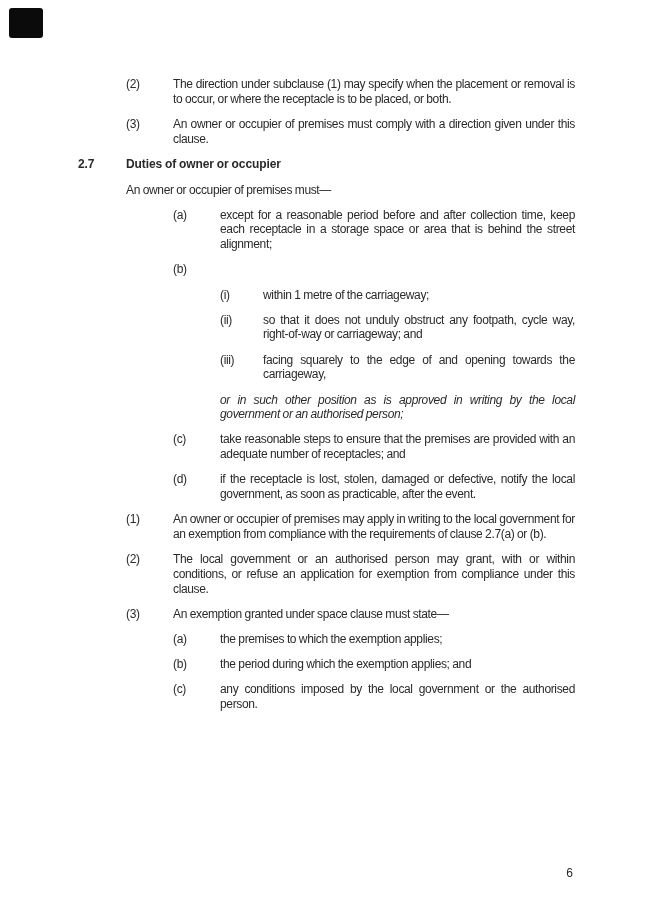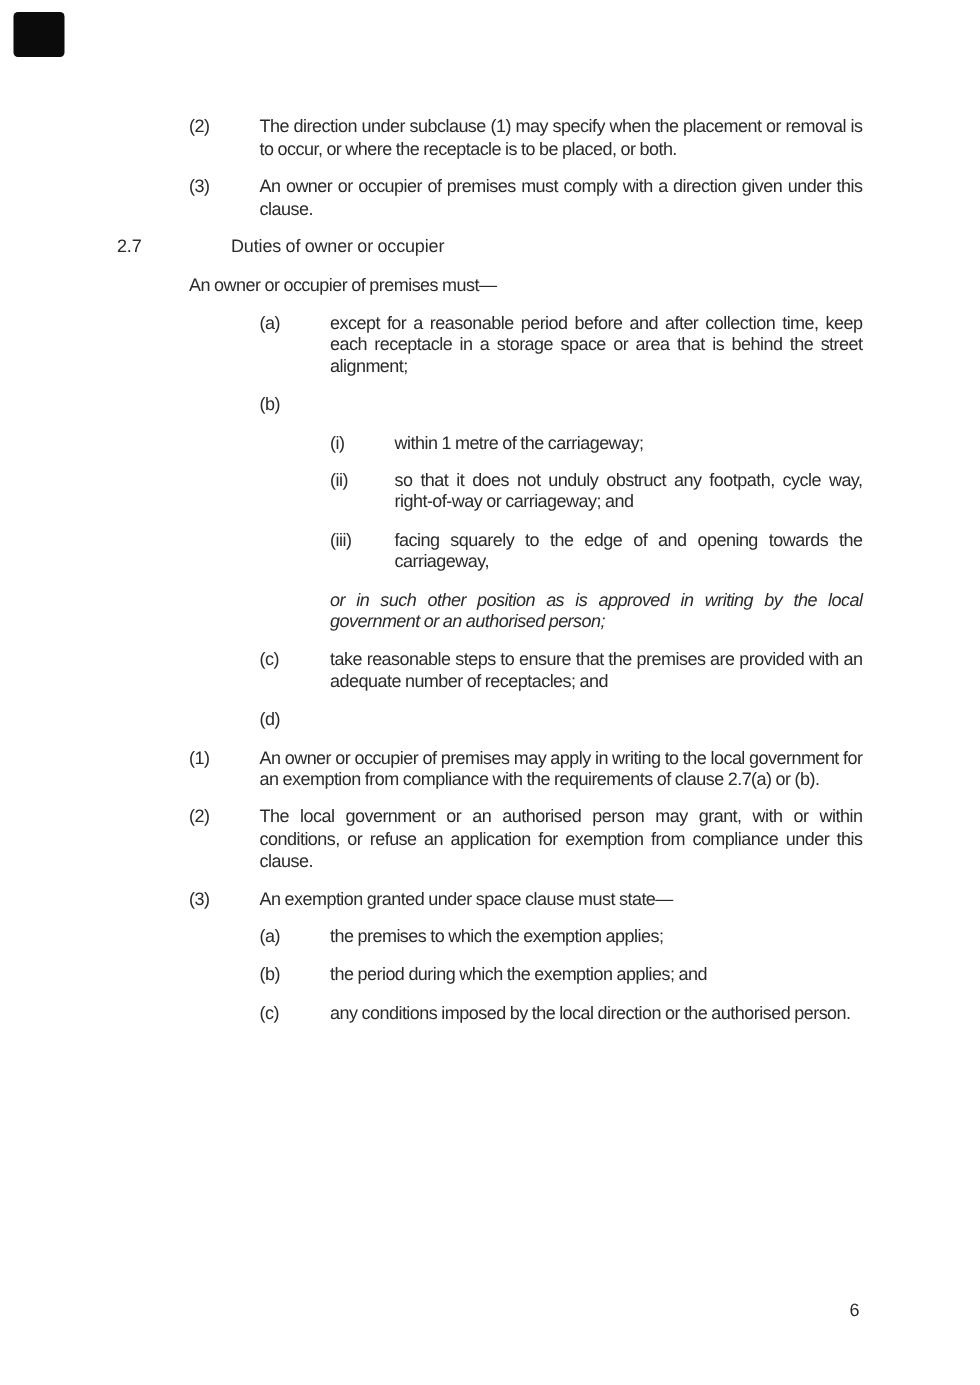--- a/index.html
+++ b/index.html
@@ -40,25 +40,24 @@
     margin-bottom: 10.5px;
   }
   .marker {
     flex: none;
   }
   .txt {
     flex: 1;
     text-align: justify;
   }
   .heading {
-    font-weight: normal;
+    font-weight: bold;
     letter-spacing: -0.1px;
     margin-top: 2px;
     margin-bottom: 11px;
-    gap: 28px;
   }
   .heading .marker { width: 48px; }
   .para     { margin-left: 48px; align-items: center; }
   .numbered { margin-left: 48px; }
   .numbered .marker { width: 47px; }
   .lettered { margin-left: 95px; }
   .lettered .marker { width: 47px; }
   .roman    { margin-left: 142px; }
   .roman .marker { width: 43px; }
   .cont2    { margin-left: 142px; font-style: italic; }
@@ -112,20 +111,21 @@
       </div>
       <div class="row cont2">
         <div class="txt">or in such other position as is approved in writing by the local government or an authorised person;</div>
       </div>
       <div class="row lettered">
         <span class="marker">(c)</span>
         <div class="txt">take reasonable steps to ensure that the premises are provided with an adequate number of receptacles; and</div>
       </div>
       <div class="row lettered">
         <span class="marker">(d)</span>
+        <div class="txt">if the receptacle is lost, stolen, damaged or defective, notify the local government, as soon as practicable, after the event.</div>
       </div>
       <div class="row numbered">
         <span class="marker">(1)</span>
         <div class="txt">An owner or occupier of premises may apply in writing to the local government for an exemption from compliance with the requirements of clause 2.7(a) or (b).</div>
       </div>
       <div class="row numbered">
         <span class="marker">(2)</span>
         <div class="txt">The local government or an authorised person may grant, with or within conditions, or refuse an application for exemption from compliance under this clause.</div>
       </div>
       <div class="row numbered">
@@ -135,17 +135,17 @@
       <div class="row lettered">
         <span class="marker">(a)</span>
         <div class="txt">the premises to which the exemption applies;</div>
       </div>
       <div class="row lettered">
         <span class="marker">(b)</span>
         <div class="txt">the period during which the exemption applies; and</div>
       </div>
       <div class="row lettered">
         <span class="marker">(c)</span>
-        <div class="txt">any conditions imposed by the local direction or the authorised person.</div>
+        <div class="txt">any conditions imposed by the local government or the authorised person.</div>
       </div>
     </div>
   <div class="page-num">6</div>
 </div>
 
 </body></html>

